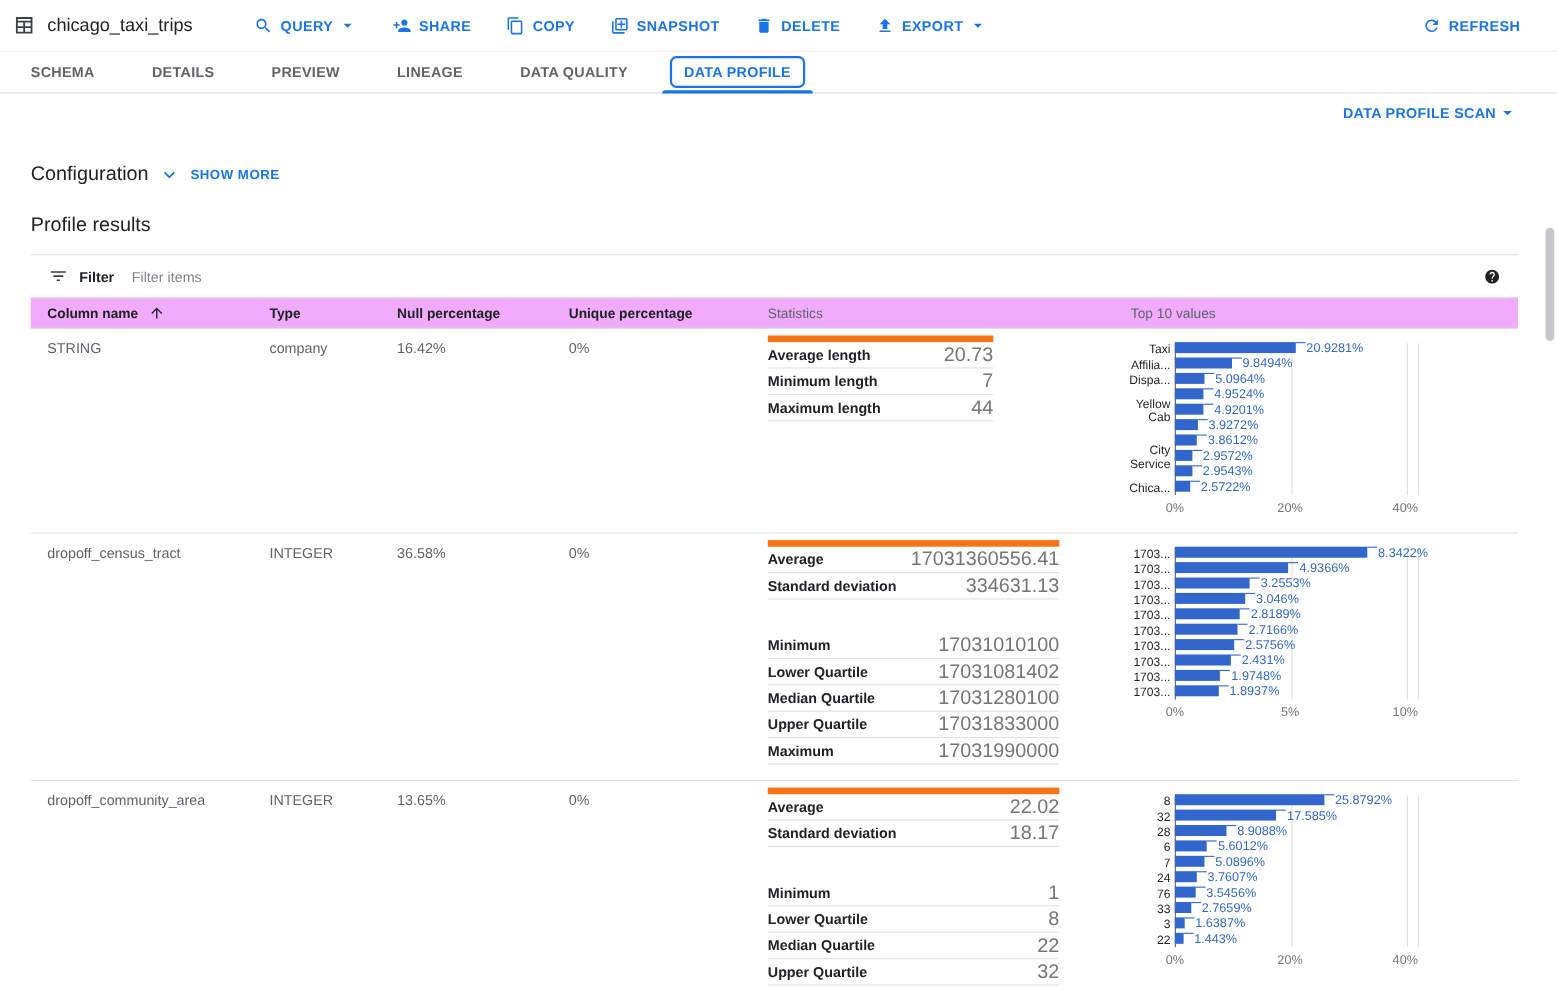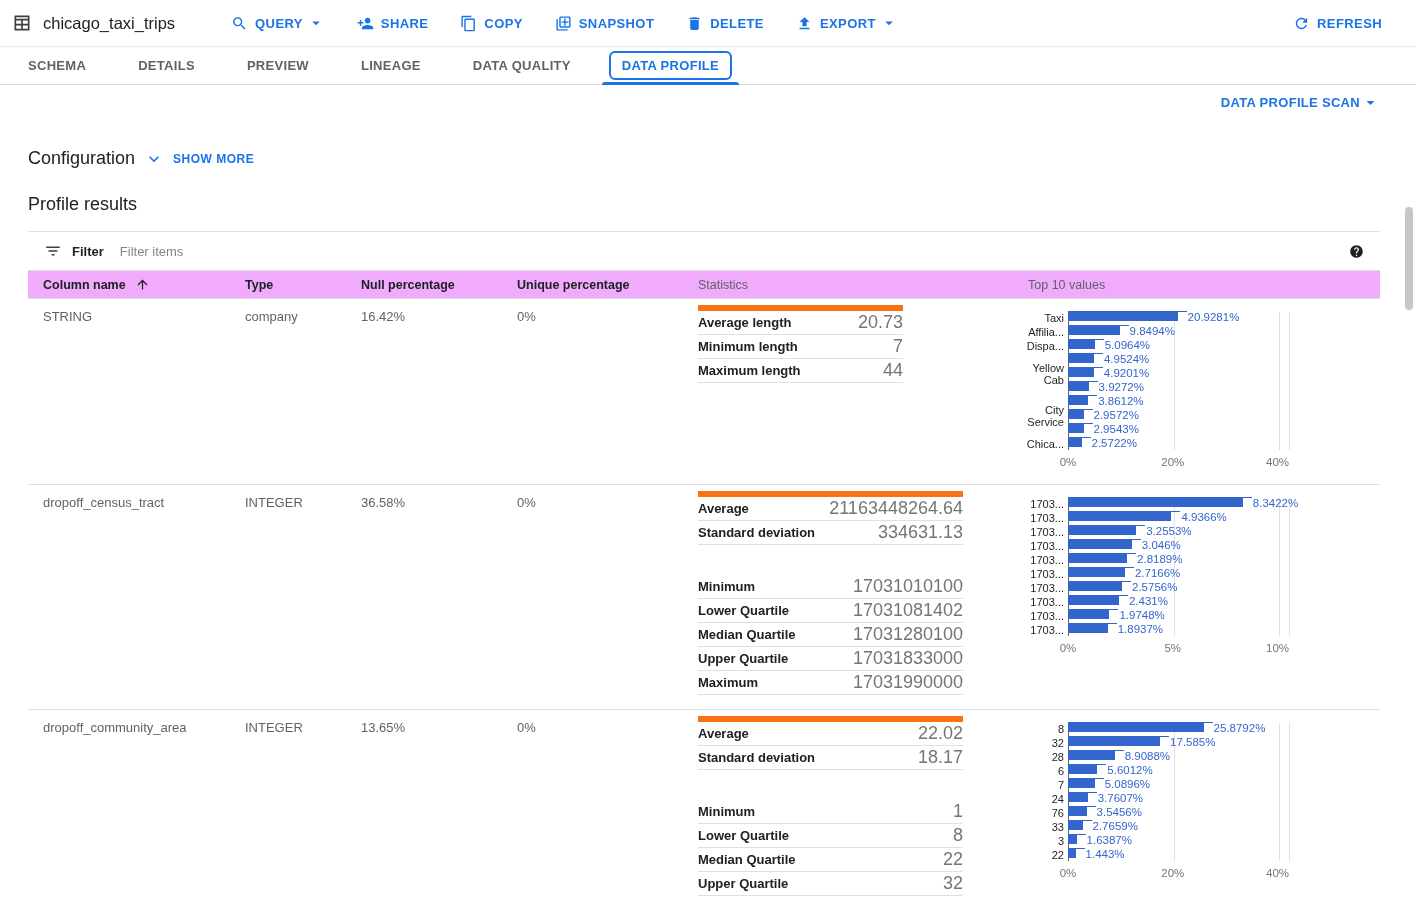--- a/index.html
+++ b/index.html
@@ -393,21 +393,21 @@
         <div class="grid-row">
           <div class="cell"><span>dropoff_census_tract</span></div>
           <div class="cell"><span>INTEGER</span></div>
           <div class="cell"><span>36.58%</span></div>
           <div class="cell"><span>0%</span></div>
           <div class="cell stats-cell">
             <div class="stats" style="width: 265px;">
               <div class="stats-group">
                 <div class="stats-row">
                   <span class="stat-label">Average</span>
-                  <span class="stat-value">21163448264.64</span>
+                  <span class="stat-value">17031360556.41</span>
                 </div>
                 <div class="stats-row">
                   <span class="stat-label">Standard deviation</span>
                   <span class="stat-value">334631.13</span>
                 </div>
               </div>
               <div class="stats-gap"></div>
               <div class="stats-group">
                 <div class="stats-row">
                   <span class="stat-label">Minimum</span>

